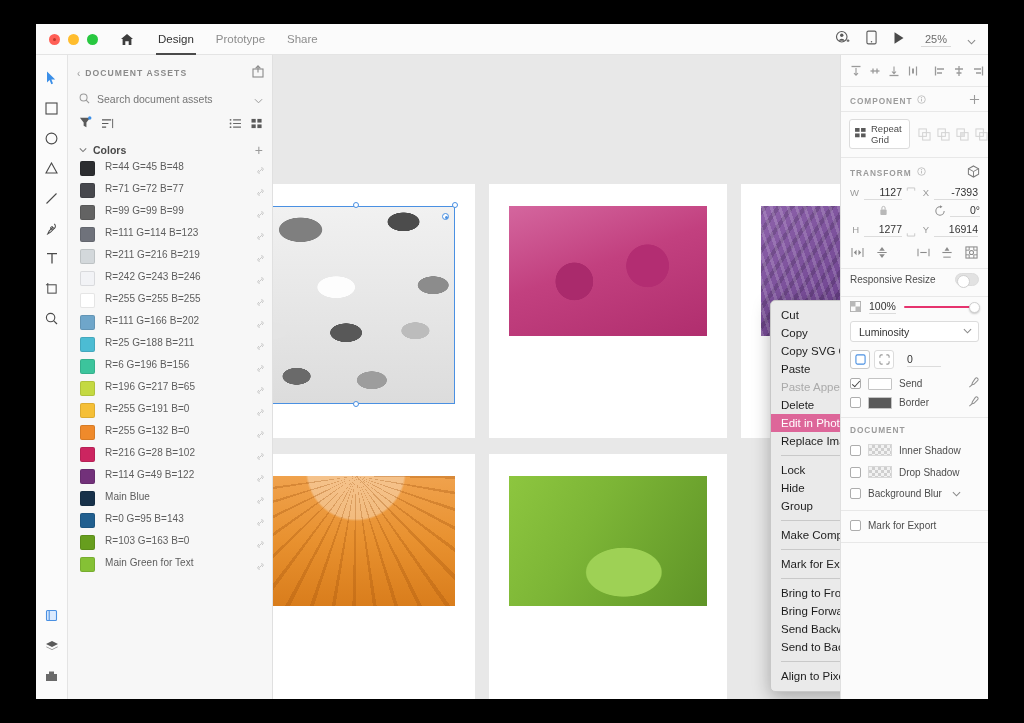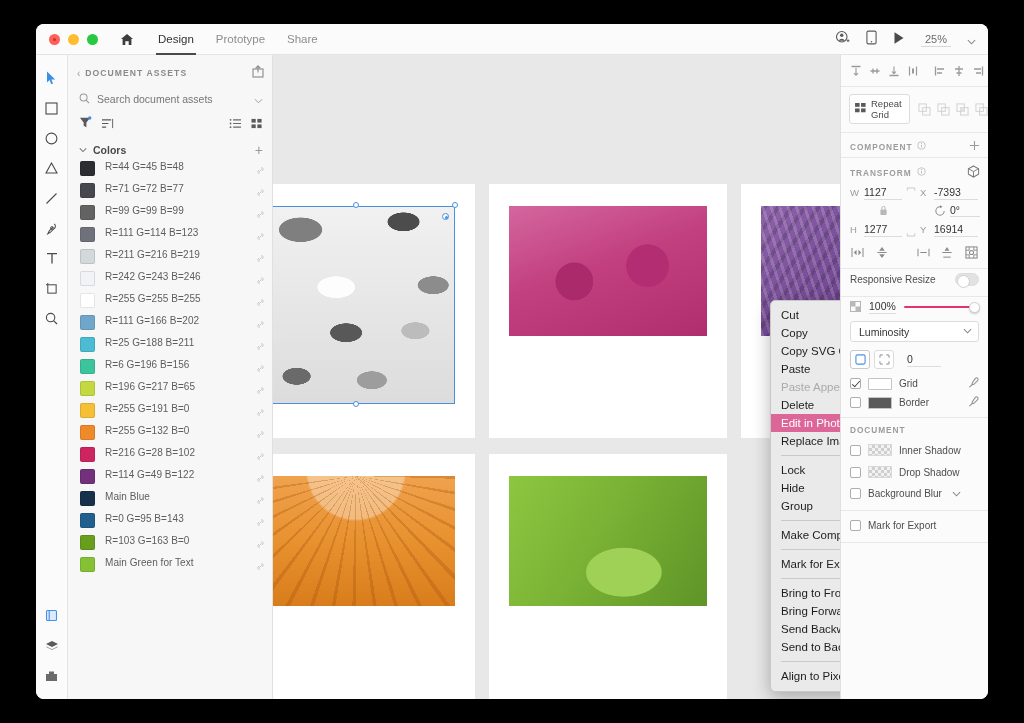--- a/index.html
+++ b/index.html
@@ -6,21 +6,21 @@
   html, body {
     width: 1024px; height: 723px;
     background: #000; overflow: hidden;
     font-family: "Liberation Sans", sans-serif;
     -webkit-font-smoothing: antialiased;
   }
   #app-window {
     position: absolute; left: 36px; top: 24px;
     width: 952px; height: 675px;
     background: #ffffff;
-    border-radius: 8px;
+    border-radius: 0;
     overflow: hidden;
     box-shadow: 0 6px 28px rgba(0,0,0,.5);
     display: flex; flex-direction: column;
   }
 
   
   #titlebar {
     height: 31px; min-height: 31px;
     background: #fbfbfb;
     border-bottom: 1px solid #e4e4e4;
@@ -792,20 +792,38 @@
                 <svg width="12" height="12" viewBox="0 0 12 12">
                   <path d="M10.5 1.5 L10.5 10.5" stroke="#9a9a9a" stroke-width="1.3"></path>
                   <path d="M2 4 L9 4 M4 8 L9 8" stroke="#9a9a9a" stroke-width="1.3"></path>
                 </svg>
               </span>
 
           </span>
         </div>
       </div>
 
+      <div class="pgroup" style="padding:0;">
+        <div class="phead">
+          <span>COMPONENT</span>
+          <span class="info">
+            <svg width="9" height="9" viewBox="0 0 10 10">
+                <circle cx="5" cy="5" r="4.2" fill="none" stroke="#aaa" stroke-width="1"></circle>
+                <path d="M5 4.2 L5 7.2" stroke="#aaa" stroke-width="1.1"></path>
+                <circle cx="5" cy="2.9" r=".7" fill="#aaa"></circle>
+              </svg>
+          </span>
+          <span class="right">
+            <svg width="11" height="11" viewBox="0 0 12 12">
+                <path d="M6 1 L6 11 M1 6 L11 6" stroke="#9a9a9a" stroke-width="1.2"></path>
+              </svg>
+          </span>
+        </div>
+      </div>
+
       <div class="pgroup" style="padding:2px 0 3px 0;">
         <div class="rg-row">
           <span class="rg-btn">
             <span>
               <svg width="11" height="10" viewBox="0 0 12 11">
                   <rect x="0" y="0" width="5" height="4.2" fill="#5a5a5a"></rect>
                   <rect x="6.6" y="0" width="5" height="4.2" fill="#5a5a5a"></rect>
                   <rect x="0" y="6" width="5" height="4.2" fill="#5a5a5a"></rect>
                   <rect x="6.6" y="6" width="5" height="4.2" fill="#5a5a5a"></rect>
                 </svg>
@@ -835,39 +853,21 @@
             <span class="ibtn">
                 <svg width="13" height="13" viewBox="0 0 14 14">
                   <rect x="1" y="1" width="8" height="8" fill="none" stroke="#8a8a8a" stroke-width="1.1"></rect>
                   <rect x="5" y="5" width="8" height="8" fill="none" stroke="#8a8a8a" stroke-width="1.1"></rect>
                 </svg>
               </span>
           </span>
         </div>
       </div>
 
-      <div class="pgroup" style="padding:0;">
-        <div class="phead">
-          <span>COMPONENT</span>
-          <span class="info">
-            <svg width="9" height="9" viewBox="0 0 10 10">
-                <circle cx="5" cy="5" r="4.2" fill="none" stroke="#aaa" stroke-width="1"></circle>
-                <path d="M5 4.2 L5 7.2" stroke="#aaa" stroke-width="1.1"></path>
-                <circle cx="5" cy="2.9" r=".7" fill="#aaa"></circle>
-              </svg>
-          </span>
-          <span class="right">
-            <svg width="11" height="11" viewBox="0 0 12 12">
-                <path d="M6 1 L6 11 M1 6 L11 6" stroke="#9a9a9a" stroke-width="1.2"></path>
-              </svg>
-          </span>
-        </div>
-      </div>
-
-      <div class="pgroup" style="padding:0 0 4px 0;">
+      <div class="pgroup" style="padding:0 0 4px 0;text-align:right;">
         <div class="phead">
           <span>TRANSFORM</span>
           <span class="info">
             <svg width="9" height="9" viewBox="0 0 10 10">
                 <circle cx="5" cy="5" r="4.2" fill="none" stroke="#aaa" stroke-width="1"></circle>
                 <path d="M5 4.2 L5 7.2" stroke="#aaa" stroke-width="1.1"></path>
                 <circle cx="5" cy="2.9" r=".7" fill="#aaa"></circle>
               </svg>
           </span>
           <span class="right">
@@ -1002,21 +1002,21 @@
           <span class="rbtn">
             <svg width="11" height="11" viewBox="0 0 12 12">
                 <path d="M1 4 L1 2.5 A1.5 1.5 0 0 1 2.5 1 L4 1 M8 1 L9.5 1 A1.5 1.5 0 0 1 11 2.5 L11 4 M11 8 L11 9.5 A1.5 1.5 0 0 1 9.5 11 L8 11 M4 11 L2.5 11 A1.5 1.5 0 0 1 1 9.5 L1 8" fill="none" stroke="#9a9a9a" stroke-width="1.2"></path>
               </svg>
           </span>
           <span class="rval">0</span>
         </div>
         <div class="fill-row">
           <span class="cb checked"></span>
           <span class="cchip" style="background:#ffffff"></span>
-          <span class="fill-label">Grid</span>
+          <span class="fill-label">Send</span>
           <span class="eyed">
             <svg width="11" height="11" viewBox="0 0 12 12">
                 <path d="M8 1.5 A1.7 1.7 0 0 1 10.5 4 L6.5 8 L4.2 8.6 L4.8 6.3 Z" fill="none" stroke="#6a6a6a" stroke-width="1.1"></path>
                 <path d="M4.2 8.6 L1.5 11" stroke="#6a6a6a" stroke-width="1.1"></path>
               </svg>
           </span>
         </div>
         <div class="fill-row">
           <span class="cb"></span>
           <span class="cchip" style="background:#5a5a5a"></span>

